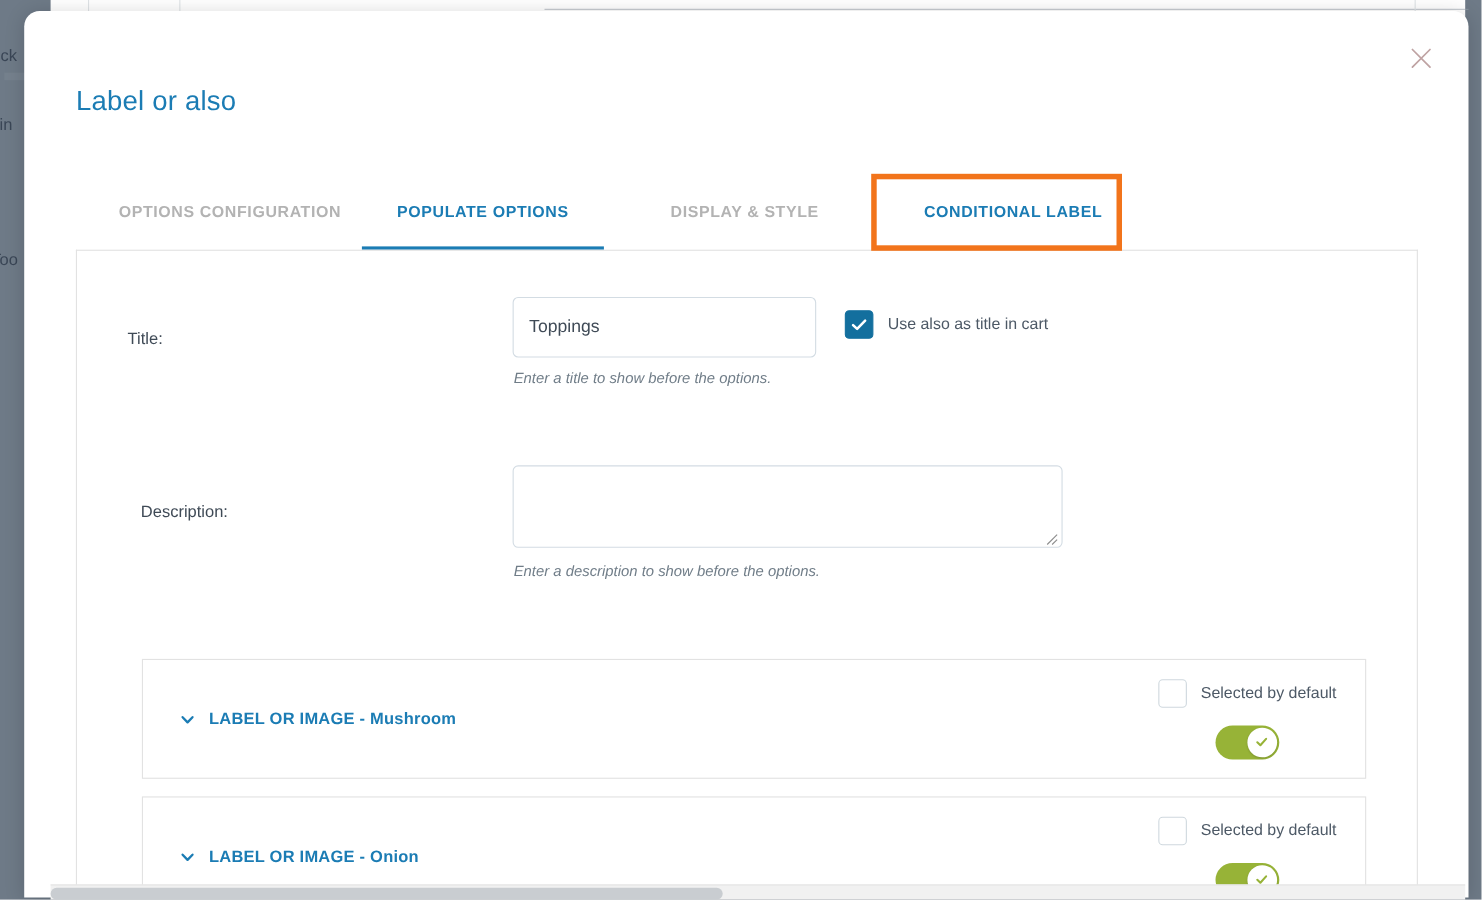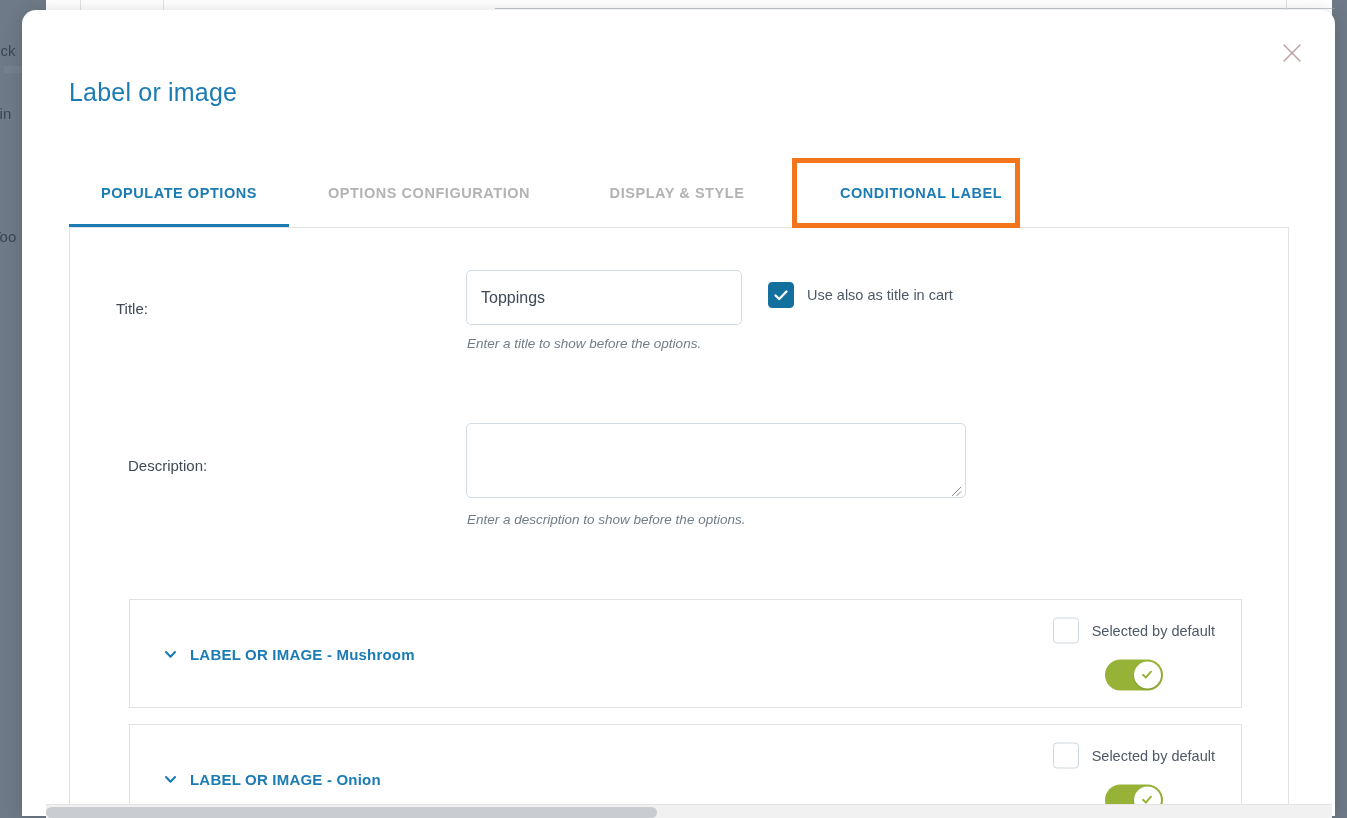--- a/index.html
+++ b/index.html
@@ -333,28 +333,28 @@
 
     <div class="modal-close">
       <span>
         <svg width="22" height="22" viewBox="0 0 22 22" fill="none" stroke="currentColor" stroke-width="1.6" stroke-linecap="round">
           <line x1="3" y1="3" x2="19" y2="19"></line>
           <line x1="19" y1="3" x2="3" y2="19"></line>
         </svg>
       </span>
     </div>
 
-    <div class="modal-title">Label or image</div>
+    <div class="modal-title">Label or also</div>
 
     <div class="tabs">
+      <div class="tab t-optionsconf">
+        <span>OPTIONS CONFIGURATION</span>
+      </div>
       <div class="tab t-populate active">
         <span>POPULATE OPTIONS</span>
-      </div>
-      <div class="tab t-optionsconf">
-        <span>OPTIONS CONFIGURATION</span>
       </div>
       <div class="tab t-display">
         <span>DISPLAY &amp; STYLE</span>
       </div>
       <div class="tab t-conditional">
         <span>CONDITIONAL LABEL</span>
       </div>
     </div>
     <div class="tab-highlight-box"></div>
 

